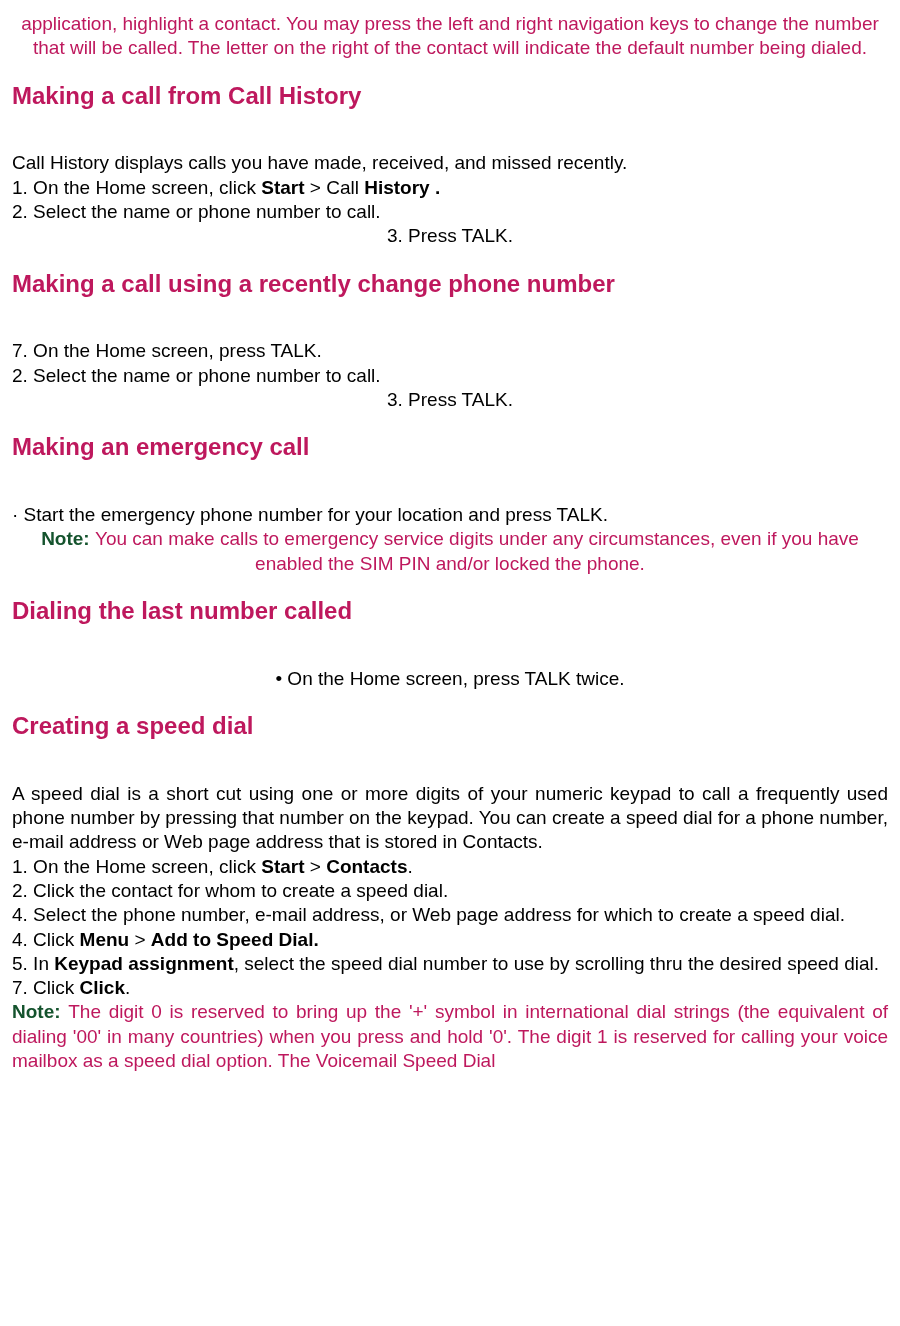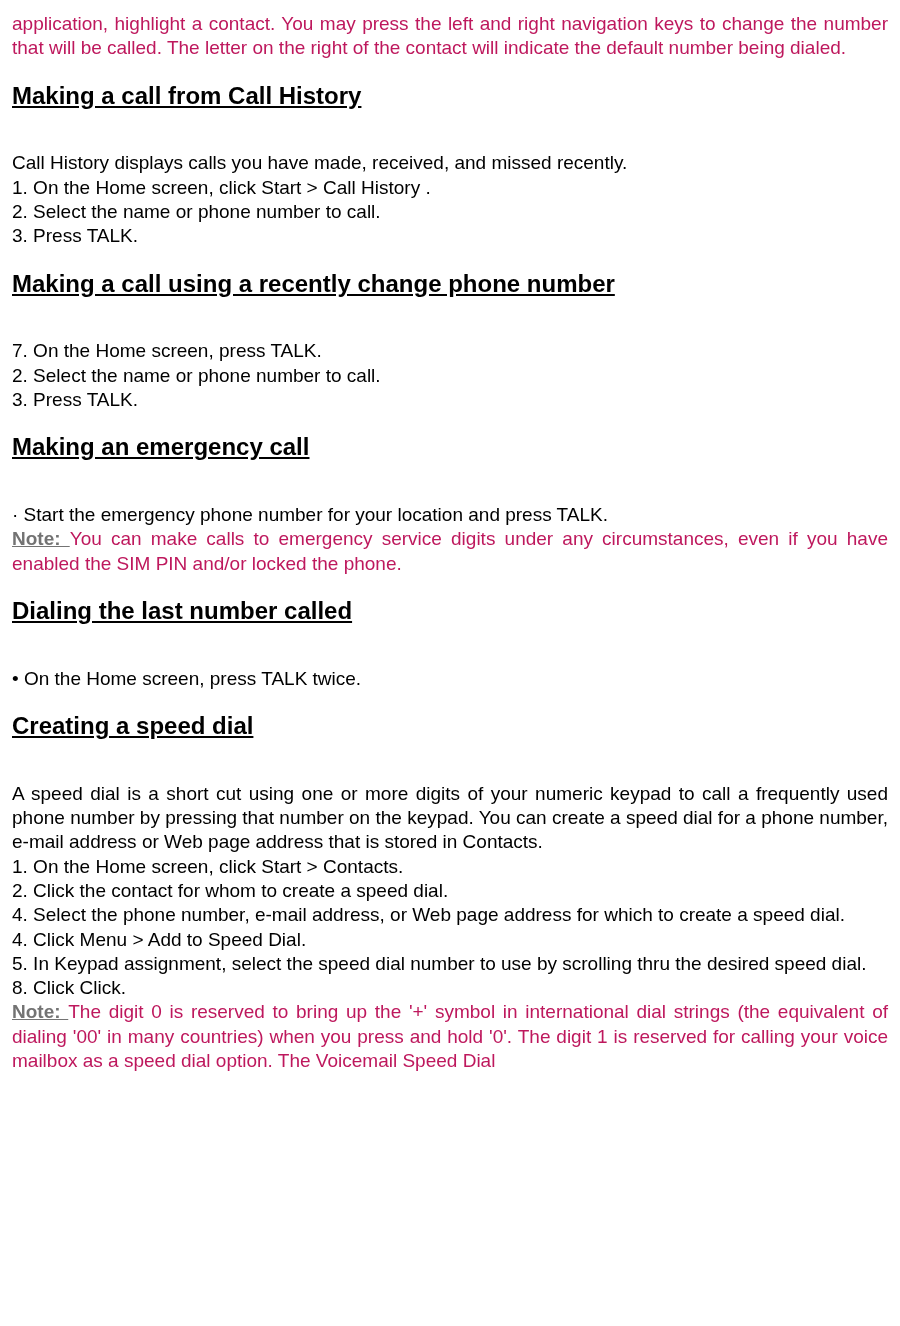--- a/index.html
+++ b/index.html
@@ -8,40 +8,39 @@
       padding: 12px;
       width: 876px;
       font-size: 19px;
       line-height: 1.28;
       color: #000;
     }
     .blue-text {
       color: #be185d;
     }
     .note-label {
-      color: #737373;
+      color: #14532d;
       font-weight: bold;
-      text-decoration: underline;
     }
     h2 {
       font-size: 24px;
       font-weight: bold;
       margin-top: 20px;
       margin-bottom: 40px;
-      color: #000000;
-      text-decoration: underline;
+      color: #be185d;
     }
     .justify {
       text-align: justify;
     }
     .para {
       margin-bottom: 20px;
+      text-align: center;
     }
     b {
-      font-weight: normal;
+      font-weight: bold;
     }
   </style>
 </head>
 <body>
 
 <div class="blue-text justify para">application, highlight a contact. You may press the left and right navigation keys to change the number that will be called. The letter on the right of the contact will indicate the default number being dialed.</div>
 
 <h2>Making a call from Call History</h2>
 
 <div>Call History displays calls you have made, received, and missed recently.</div>
@@ -76,17 +75,17 @@
 </div>
 <div>2. Click the contact for whom to create a speed dial.</div>
 <div class="justify">4. Select the phone number, e-mail address, or Web page address for which to create a speed dial.</div>
 <div>
   <span>4. Click </span><b>Menu</b><span> &gt; </span><b>Add to Speed Dial.</b>
 </div>
 <div class="justify">
   <span>5. In </span><b>Keypad assignment</b><span>, select the speed dial number to use by scrolling thru the desired speed dial.</span>
 </div>
 <div>
-  <span>8. Click </span><b>Click</b><span>.</span>
+  <span>7. Click </span><b>Click</b><span>.</span>
 </div>
 <div class="justify">
   <span class="note-label">Note: </span><span class="blue-text">The digit 0 is reserved to bring up the '+' symbol in international dial strings (the equivalent of dialing '00' in many countries) when you press and hold '0'. The digit 1 is reserved for calling your voice mailbox as a speed dial option. The Voicemail Speed Dial</span>
 </div>
 
 </body></html>

